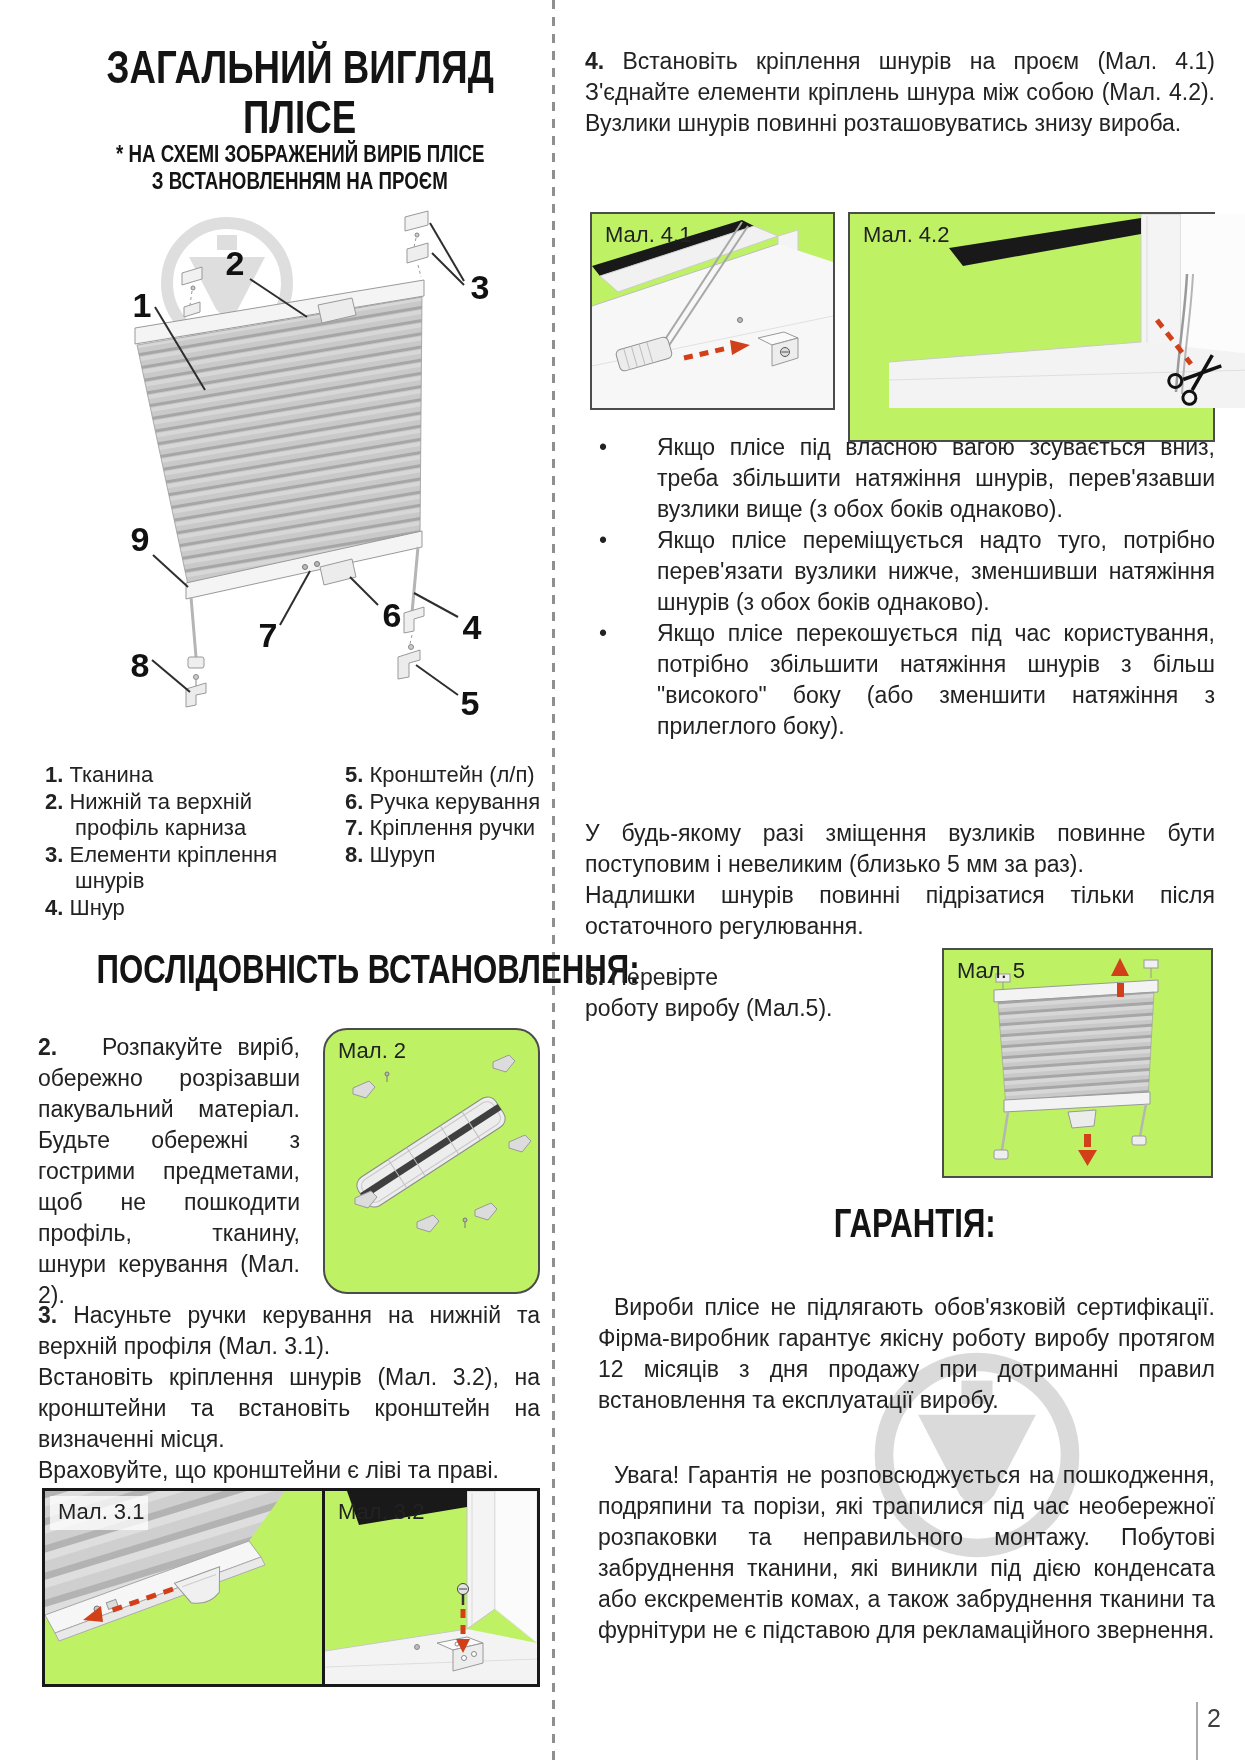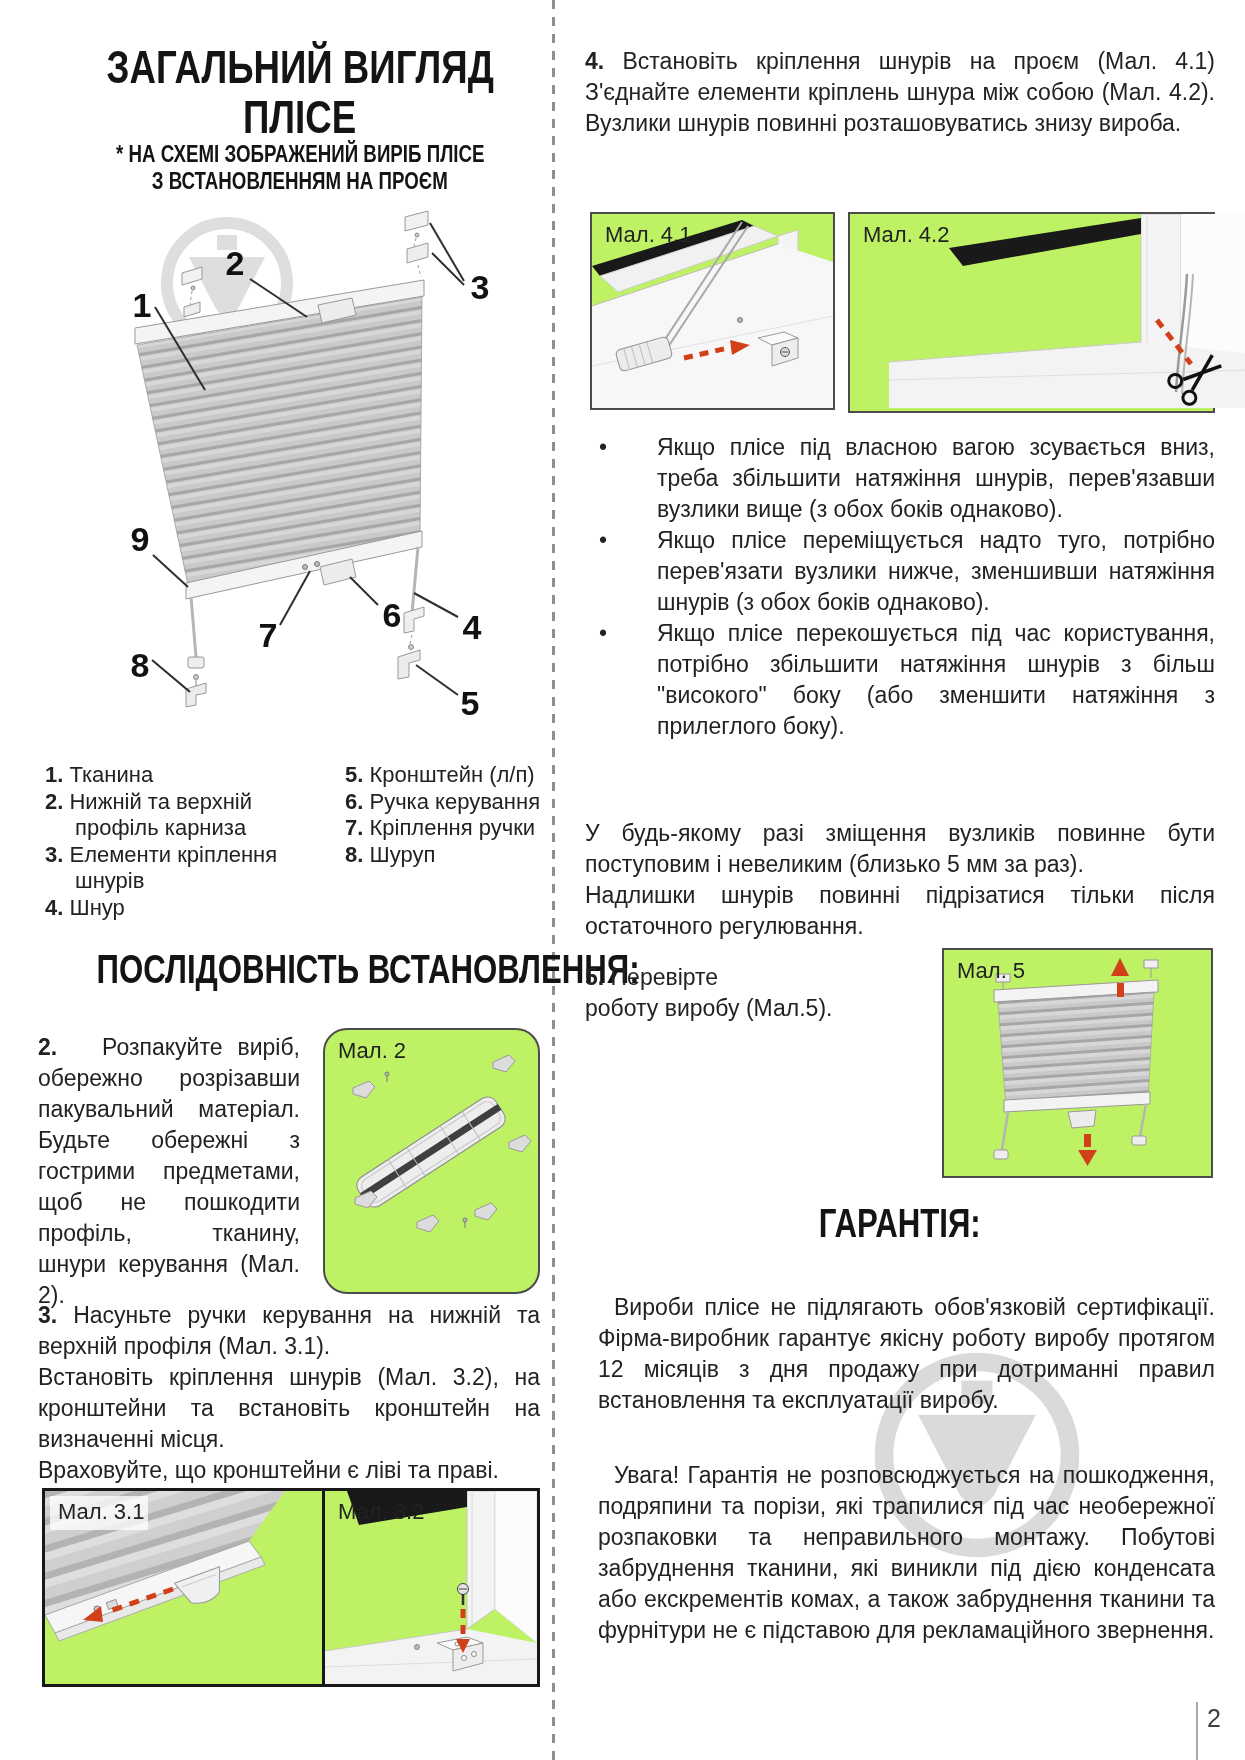--- a/index.html
+++ b/index.html
@@ -275,21 +275,21 @@
       <g transform="translate(166,112)">
         <polygon points="0,12 26,6 40,12 14,19" fill="#fafafa" stroke="#999"></polygon>
         <polygon points="14,19 40,12 40,32 14,40" fill="#ededed" stroke="#999"></polygon>
         <circle cx="27" cy="26" r="4.5" fill="#dcdcdc" stroke="#555"></circle>
         <line x1="23.5" y1="26" x2="30.5" y2="26" stroke="#555"></line>
       </g>
       <circle cx="148" cy="106" r="2.5" fill="#bbb" stroke="#777"></circle>
     </svg>
   </div>
 
-  <div class="figbox" style="left:848px;top:212px;width:367px;height:201px;padding-left:39px;">
+  <div class="figbox" style="left:848px;top:212px;width:367px;height:230px;padding-left:39px;">
     <span class="figlabel">Мал. 4.2</span>
     <svg width="363" height="194" viewBox="0 0 363 194">
       <polygon points="252,0 292,0 292,152 252,128" fill="#f4f4f4" stroke="#cccccc"></polygon>
       <line x1="258" y1="2" x2="258" y2="130" stroke="#dddddd"></line>
       <polygon points="60,34 252,4 252,20 74,52" fill="#191919"></polygon>
       <polygon points="292,0 363,0 363,160 292,152" fill="#fcfcfc"></polygon>
       <polygon points="0,148 252,128 363,140 363,194 0,194" fill="#f3f3f3"></polygon>
       <line x1="0" y1="148" x2="252" y2="128" stroke="#c9c9c9"></line>
       <line x1="0" y1="166" x2="363" y2="156" stroke="#dfdfdf"></line>
       <g>
@@ -371,21 +371,21 @@
   </div>
 
   <svg class="abs wm" style="left:852px;top:1330px;" width="250" height="250" viewBox="0 0 250 250">
     <g transform="translate(125,125) scale(1.55)">
       <circle r="60" fill="none" stroke="#dadada" stroke-width="12"></circle>
       <rect x="-10" y="-48" width="20" height="15" fill="#dadada"></rect>
       <path d="M -38,-26 L 38,-26 L 11,26 Q 0,40 -11,26 Z" fill="#dadada"></path>
     </g>
   </svg>
 
-  <div class="abs h2 z1" style="left:585px;top:1202px;width:630px;">
+  <div class="abs h2 z1" style="left:600px;top:1202px;width:630px;">
     <span class="cond">ГАРАНТІЯ:</span>
   </div>
 
   <div class="abs body-txt just z1" style="left:598px;top:1292px;width:617px;text-indent:16px;">
     <p>Вироби плісе не підлягають обов'язковій сертифікації. Фірма-виробник гарантує якісну роботу виробу протягом 12 місяців з дня продажу при дотриманні правил встановлення та експлуатації виробу.</p>
   </div>
   <div class="abs body-txt just z1" style="left:598px;top:1460px;width:617px;text-indent:16px;">
     <p>Увага! Гарантія не розповсюджується на пошкодження, подряпини та порізи, які трапилися під час необережної розпаковки та неправильного монтажу. Побутові забруднення тканини, які виникли під дією конденсата або екскрементів комах, а також забруднення тканини та фурнітури не є підставою для рекламаційного звернення.</p>
   </div>
 

